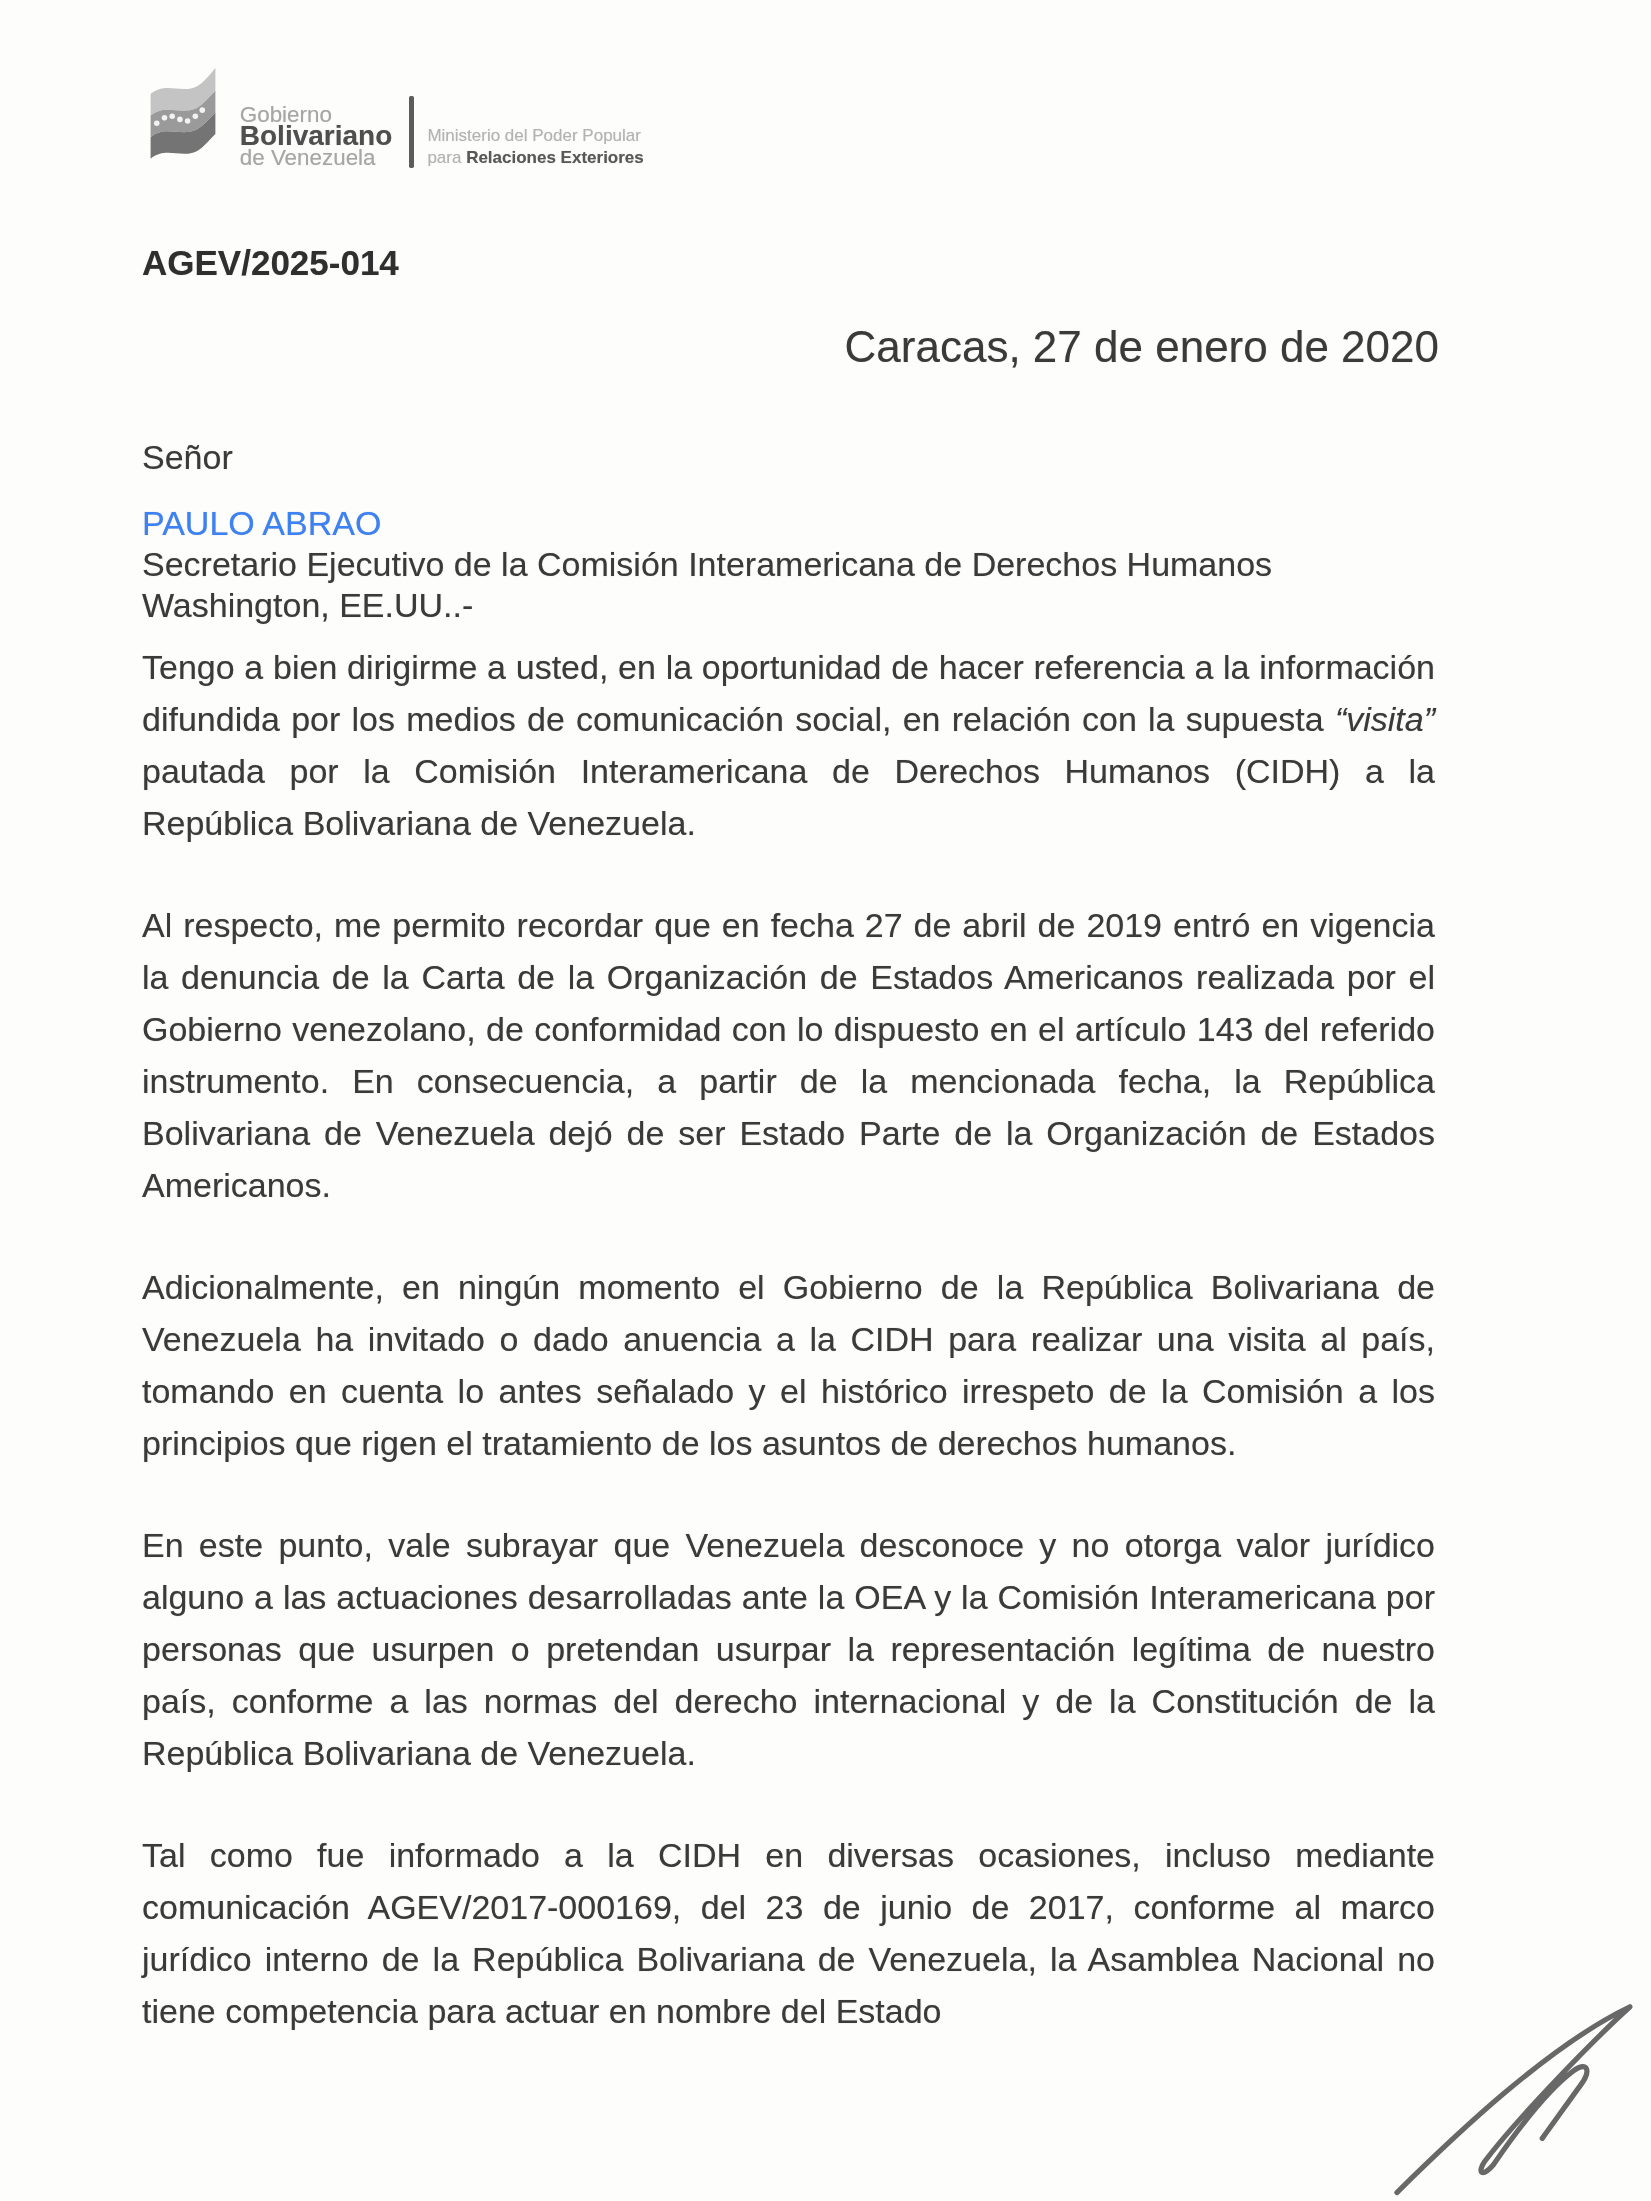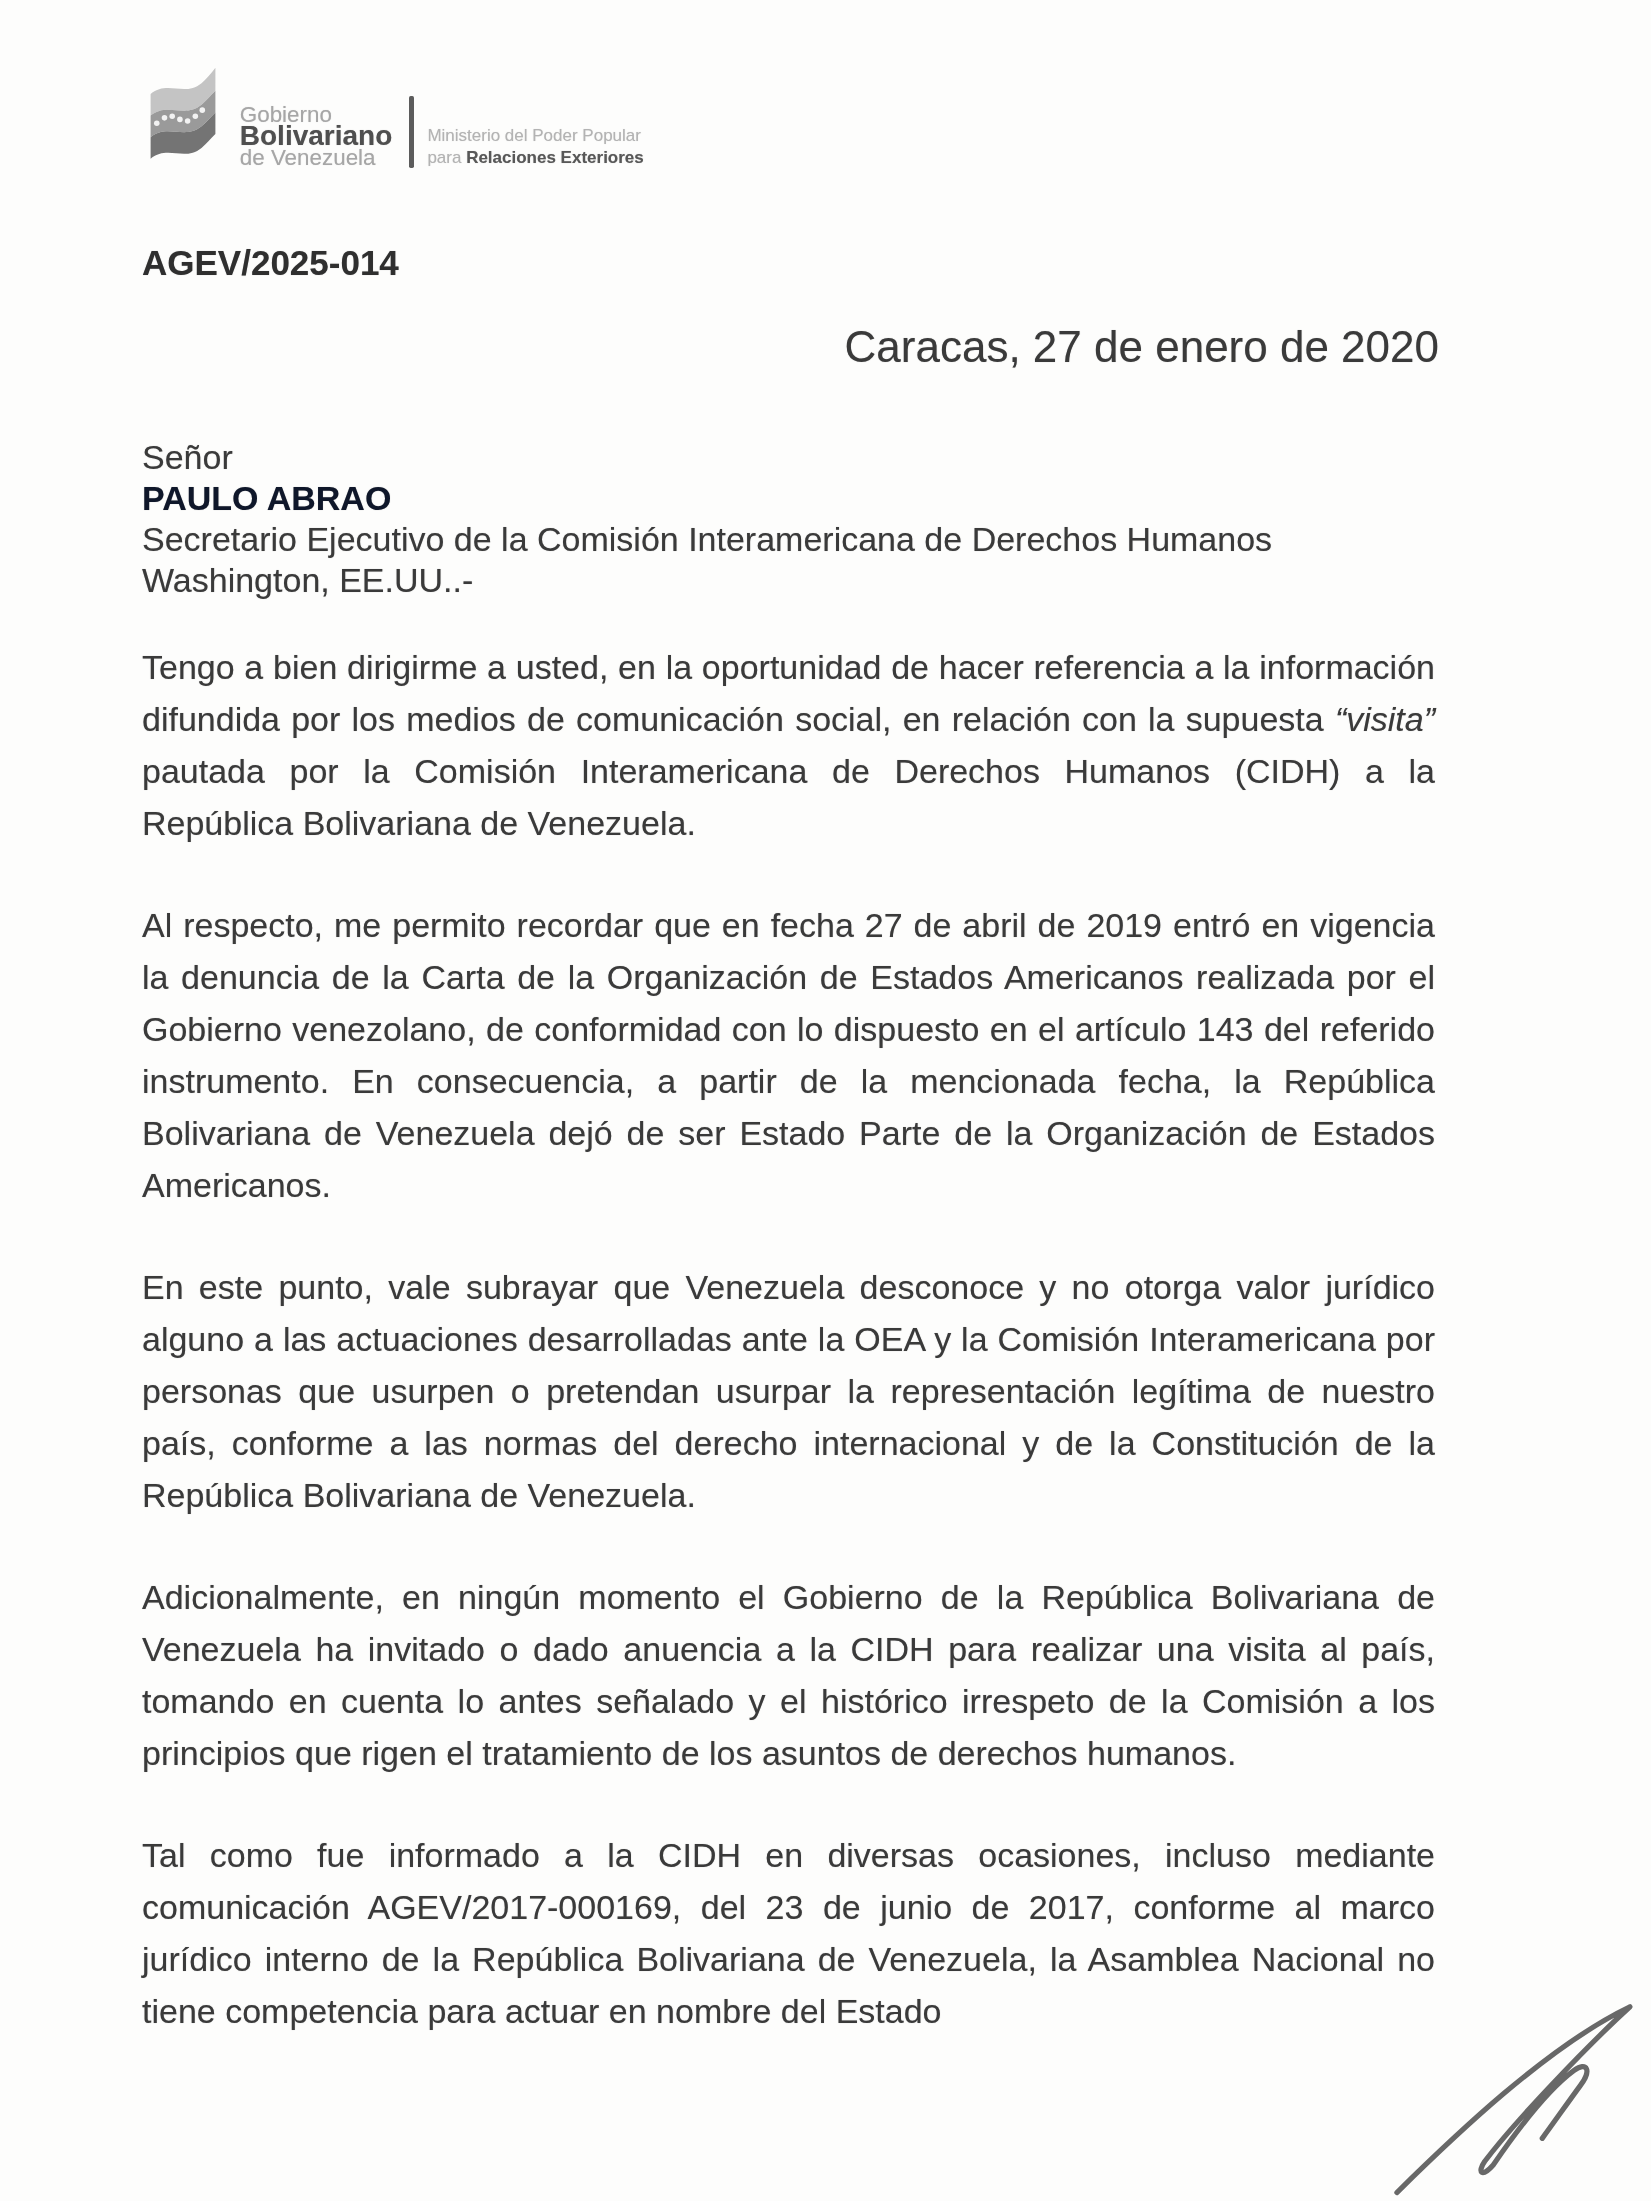--- a/index.html
+++ b/index.html
@@ -54,21 +54,21 @@
     font-size:35px;font-weight:bold;color:#2f2f2f;
   }
   .dateline{
     position:absolute;top:322px;right:213px;
     font-size:44px;color:#3a3a3a;
   }
   .recipient{
     position:absolute;left:142px;top:437px;
     font-size:34px;line-height:41px;color:#3a3a3a;
   }
-  .recipient .name{font-weight:bold;color:#0f172a;}
+  .recipient .name{font-weight:normal;color:#3b82f6;margin-top:25px;}
   .body-text{
     position:absolute;left:142px;top:641px;width:1301px;
     font-size:34px;line-height:52px;color:#3a3a3a;
     text-align:justify;
   }
   .body-text p{margin:0 8px 50px 0;}
   .italic{font-style:italic;}
   
   .signature{
     position:absolute;left:1371px;top:1993px;
@@ -112,22 +112,22 @@
   <div class="recipient soft">
     <div>Señor</div>
     <div class="name">PAULO ABRAO</div>
     <div>Secretario Ejecutivo de la Comisión Interamericana de Derechos Humanos</div>
     <div>Washington, EE.UU..-</div>
   </div>
 
   <div class="body-text soft">
     <p><span>Tengo a bien dirigirme a usted, en la oportunidad de hacer referencia a la información difundida por los medios de comunicación social, en relación con la supuesta </span><span class="italic">“visita”</span><span> pautada por la Comisión Interamericana de Derechos Humanos (CIDH) a la República Bolivariana de Venezuela.</span></p>
     <p>Al respecto, me permito recordar que en fecha 27 de abril de 2019 entró en vigencia la denuncia de la Carta de la Organización de Estados Americanos realizada por el Gobierno venezolano, de conformidad con lo dispuesto en el artículo 143 del referido instrumento. En consecuencia, a partir de la mencionada fecha, la República Bolivariana de Venezuela dejó de ser Estado Parte de la Organización de Estados Americanos.</p>
+    <p>Adicionalmente, en ningún momento el Gobierno de la República Bolivariana de Venezuela ha invitado o dado anuencia a la CIDH para realizar una visita al país, tomando en cuenta lo antes señalado y el histórico irrespeto de la Comisión a los principios que rigen el tratamiento de los asuntos de derechos humanos.</p>
     <p>En este punto, vale subrayar que Venezuela desconoce y no otorga valor jurídico alguno a las actuaciones desarrolladas ante la OEA y la Comisión Interamericana por personas que usurpen o pretendan usurpar la representación legítima de nuestro país, conforme a las normas del derecho internacional y de la Constitución de la República Bolivariana de Venezuela.</p>
-    <p>Adicionalmente, en ningún momento el Gobierno de la República Bolivariana de Venezuela ha invitado o dado anuencia a la CIDH para realizar una visita al país, tomando en cuenta lo antes señalado y el histórico irrespeto de la Comisión a los principios que rigen el tratamiento de los asuntos de derechos humanos.</p>
     <p>Tal como fue informado a la CIDH en diversas ocasiones, incluso mediante comunicación AGEV/2017-000169, del 23 de junio de 2017, conforme al marco jurídico interno de la República Bolivariana de Venezuela, la Asamblea Nacional no tiene competencia para actuar en nombre del Estado</p>
   </div>
 
   <svg class="signature" viewBox="0 0 330 243" aria-hidden="true">
     <path d="M30,232 C95,168 205,62 301,16
              C255,58 168,148 132,196
              C123,209 129,215 142,200
              C168,162 206,112 236,90
              C251,79 257,90 243,108
              C229,127 213,150 199,169" fill="none" stroke="#4d4d4d" stroke-width="6" stroke-linecap="round" stroke-linejoin="round" opacity="0.85"></path>

